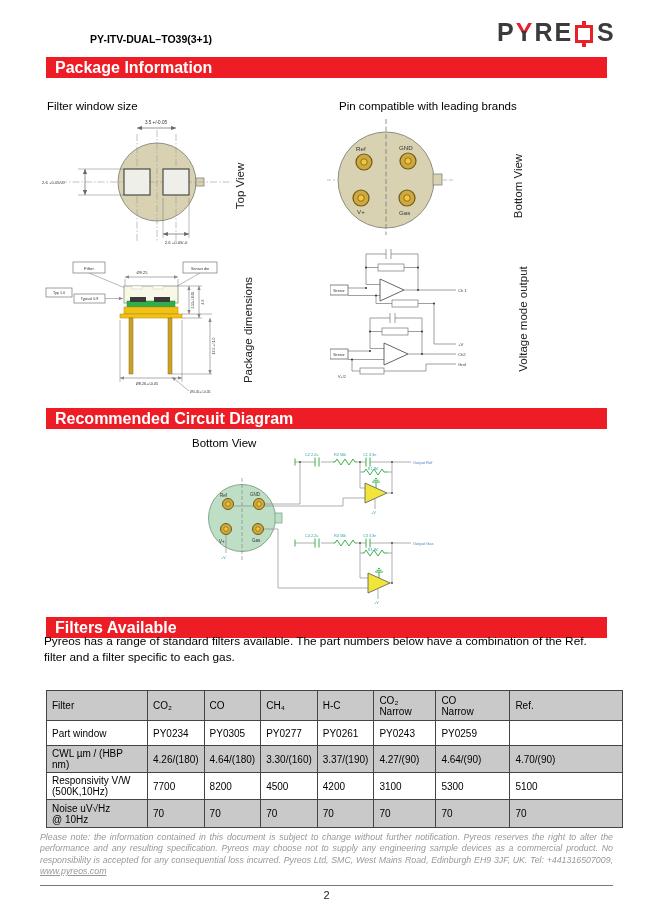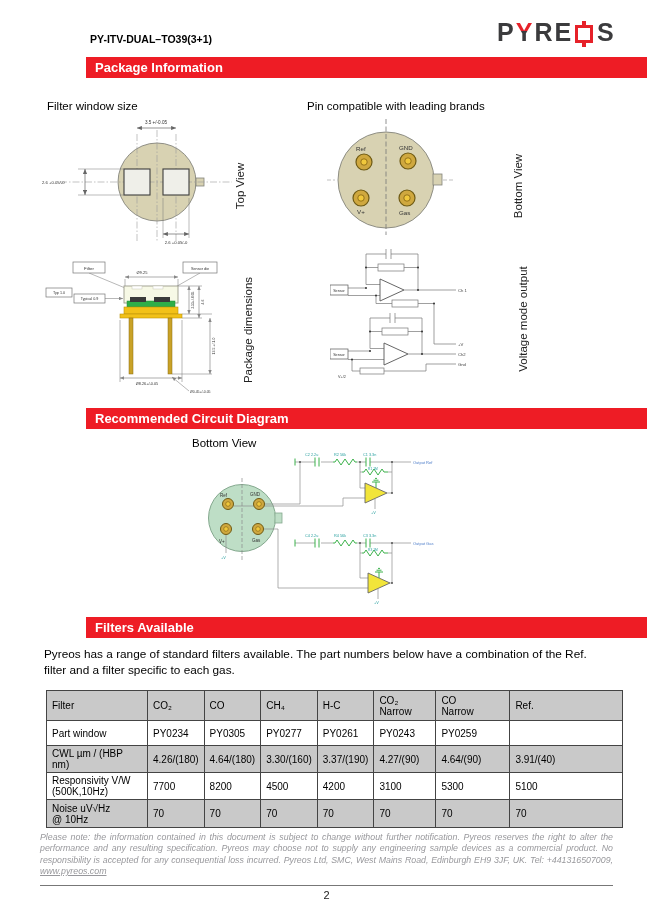--- a/index.html
+++ b/index.html
@@ -8,25 +8,25 @@
   .abs{position:absolute;}
   .doc-number{left:46px;top:33px;font-size:10.5px;font-weight:bold;padding-left:44px;}
   .logo{left:497px;top:20px;display:flex;align-items:center;}
   .logo-letter{font-size:25px;font-weight:bold;color:#3b3b3d;letter-spacing:2px;line-height:1;}
   .logo-y{background:linear-gradient(#e62129 0%,#e62129 45%,#3b3b3d 45%);
           -webkit-background-clip:text;background-clip:text;-webkit-text-fill-color:transparent;color:#3b3b3d;}
   .logo-o{position:relative;width:12px;height:12px;border:3.5px solid #e62129;margin:2px 4px 0 2px;display:inline-block;}
   .logo-o::before,.logo-o::after{content:"";position:absolute;width:4px;height:4px;background:#e62129;left:50%;transform:translateX(-50%);}
   .logo-o::before{top:-7px;}
   .logo-o::after{bottom:-7px;}
-  .banner{left:46px;width:561px;height:21px;background:#ee1c25;color:#fff;font-size:13px;
-          font-weight:bold;line-height:21px;padding-left:9px;box-sizing:border-box;margin-left:40px;}
+  .banner{left:46px;width:561px;height:21px;background:#ee1c25;color:#fff;font-size:16px;
+          font-weight:bold;line-height:21px;padding-left:9px;box-sizing:border-box;}
   .diagram-heading{font-size:11.5px;color:#000;}
   .rot-label{font-size:11.5px;color:#222;text-align:center;transform:rotate(-90deg);}
-  .para{left:44px;top:646px;width:563px;font-size:11.8px;line-height:16px;color:#000;}
+  .para{left:44px;top:633px;width:563px;font-size:11.8px;line-height:16px;color:#000;}
   table.filters-table{position:absolute;left:46px;top:690px;border-collapse:collapse;table-layout:fixed;}
   .filters-table th,.filters-table td{border:1px solid #444;font-size:10px;font-weight:normal;
       padding:2px 5px;text-align:left;vertical-align:middle;white-space:pre-line;color:#000;}
   .filters-table tr.gray td,.filters-table tr.gray th{background:#c9c9c9;}
   .footer-text{left:40px;top:832px;width:573px;font-size:8.8px;line-height:11.3px;color:#98989c;
       text-align:justify;text-align-last:justify;font-style:italic;}
   .footer-link{color:#98989c;text-decoration:underline;display:block;text-align:left;text-align-last:left;}
   .footer-rule{left:40px;top:885px;width:573px;border-top:1px solid #777;height:0;}
   .page-num{left:0;top:889px;width:653px;text-align:center;font-size:11px;color:#222;}
   svg text{font-family:"Liberation Sans",sans-serif;}
@@ -43,21 +43,21 @@
       <span class="logo-letter">RE</span>
       <span class="logo-o"></span>
       <span class="logo-letter">S</span>
   </div>
 
   <div class="abs banner" style="top:57px">Package Information</div>
   <div class="abs banner" style="top:617px">Filters Available</div>
   <div class="abs banner" style="top:408px">Recommended Circuit Diagram</div>
 
   <div class="abs diagram-heading" style="left:47px;top:100px">Filter window size</div>
-  <div class="abs diagram-heading" style="left:307px;top:100px">Pin compatible with leading brands</div>
+  <div class="abs diagram-heading" style="left:339px;top:100px">Pin compatible with leading brands</div>
   <div class="abs diagram-heading" style="left:192px;top:437px">Bottom View</div>
 
   <div class="abs rot-label" style="left:190px;top:180px;width:100px">Top View</div>
   <div class="abs rot-label" style="left:468px;top:180px;width:100px">Bottom View</div>
   <div class="abs rot-label" style="left:183px;top:324px;width:130px">Package dimensions</div>
   <div class="abs rot-label" style="left:458px;top:313px;width:130px">Voltage mode output</div>
 
   <svg class="abs" style="left:40px;top:110px" width="210" height="140" viewBox="0 0 210 140">
     <defs>
       <marker id="arrA" orient="auto-start-reverse" markerWidth="8" markerHeight="6" refX="7" refY="3">
@@ -366,21 +366,21 @@
         <td></td>
       </tr>
       <tr class="gray" style="height:26px">
         <td>CWL µm / (HBP nm)</td>
         <td>4.26/(180)</td>
         <td>4.64/(180)</td>
         <td>3.30/(160)</td>
         <td>3.37/(190)</td>
         <td>4.27/(90)</td>
         <td>4.64/(90)</td>
-        <td>3.91/(40)</td>
+        <td>4.70/(90)</td>
       </tr>
       <tr style="height:26px">
         <td>Responsivity V/W
 (500K,10Hz)</td>
         <td>7700</td>
         <td>8200</td>
         <td>4500</td>
         <td>4200</td>
         <td>3100</td>
         <td>5300</td>

